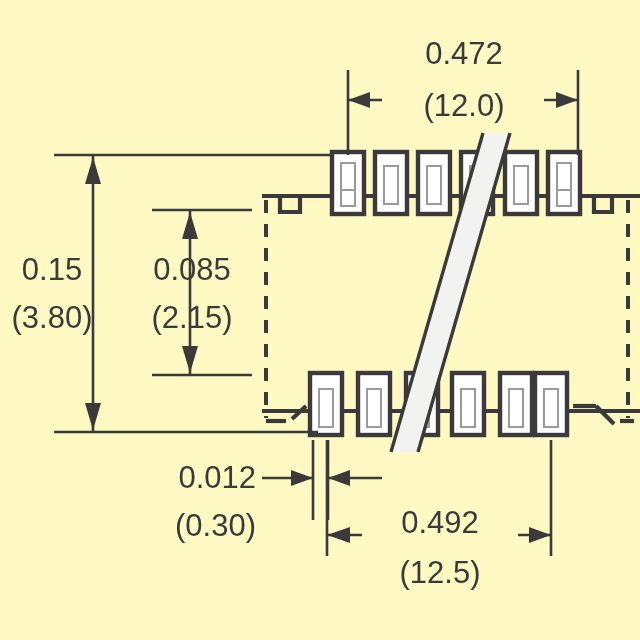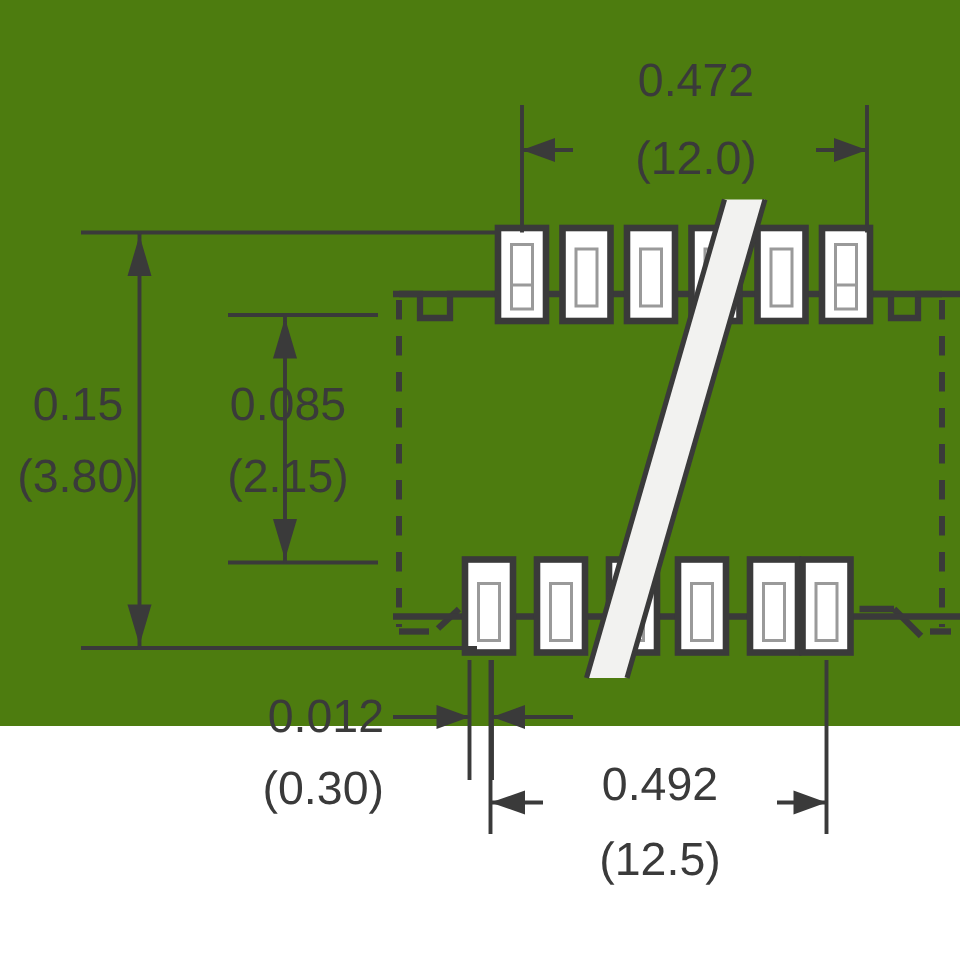--- a/index.html
+++ b/index.html
@@ -10,22 +10,22 @@
   }
   body {
     width: 640px;
     height: 640px;
     font-family: "Liberation Sans", sans-serif;
     overflow: hidden;
   }
   #drawing-root {
     position: relative;
     width: 640px;
-    height: 484px;
-    background: #4d7c0f;
+    height: 640px;
+    background: #fef9c3;
   }
   svg#dimension-drawing {
     display: block;
     width: 640px;
     height: 640px;
   }
   .stroke {
     stroke: #3a3a3a;
     fill: none;
     stroke-linecap: butt;

